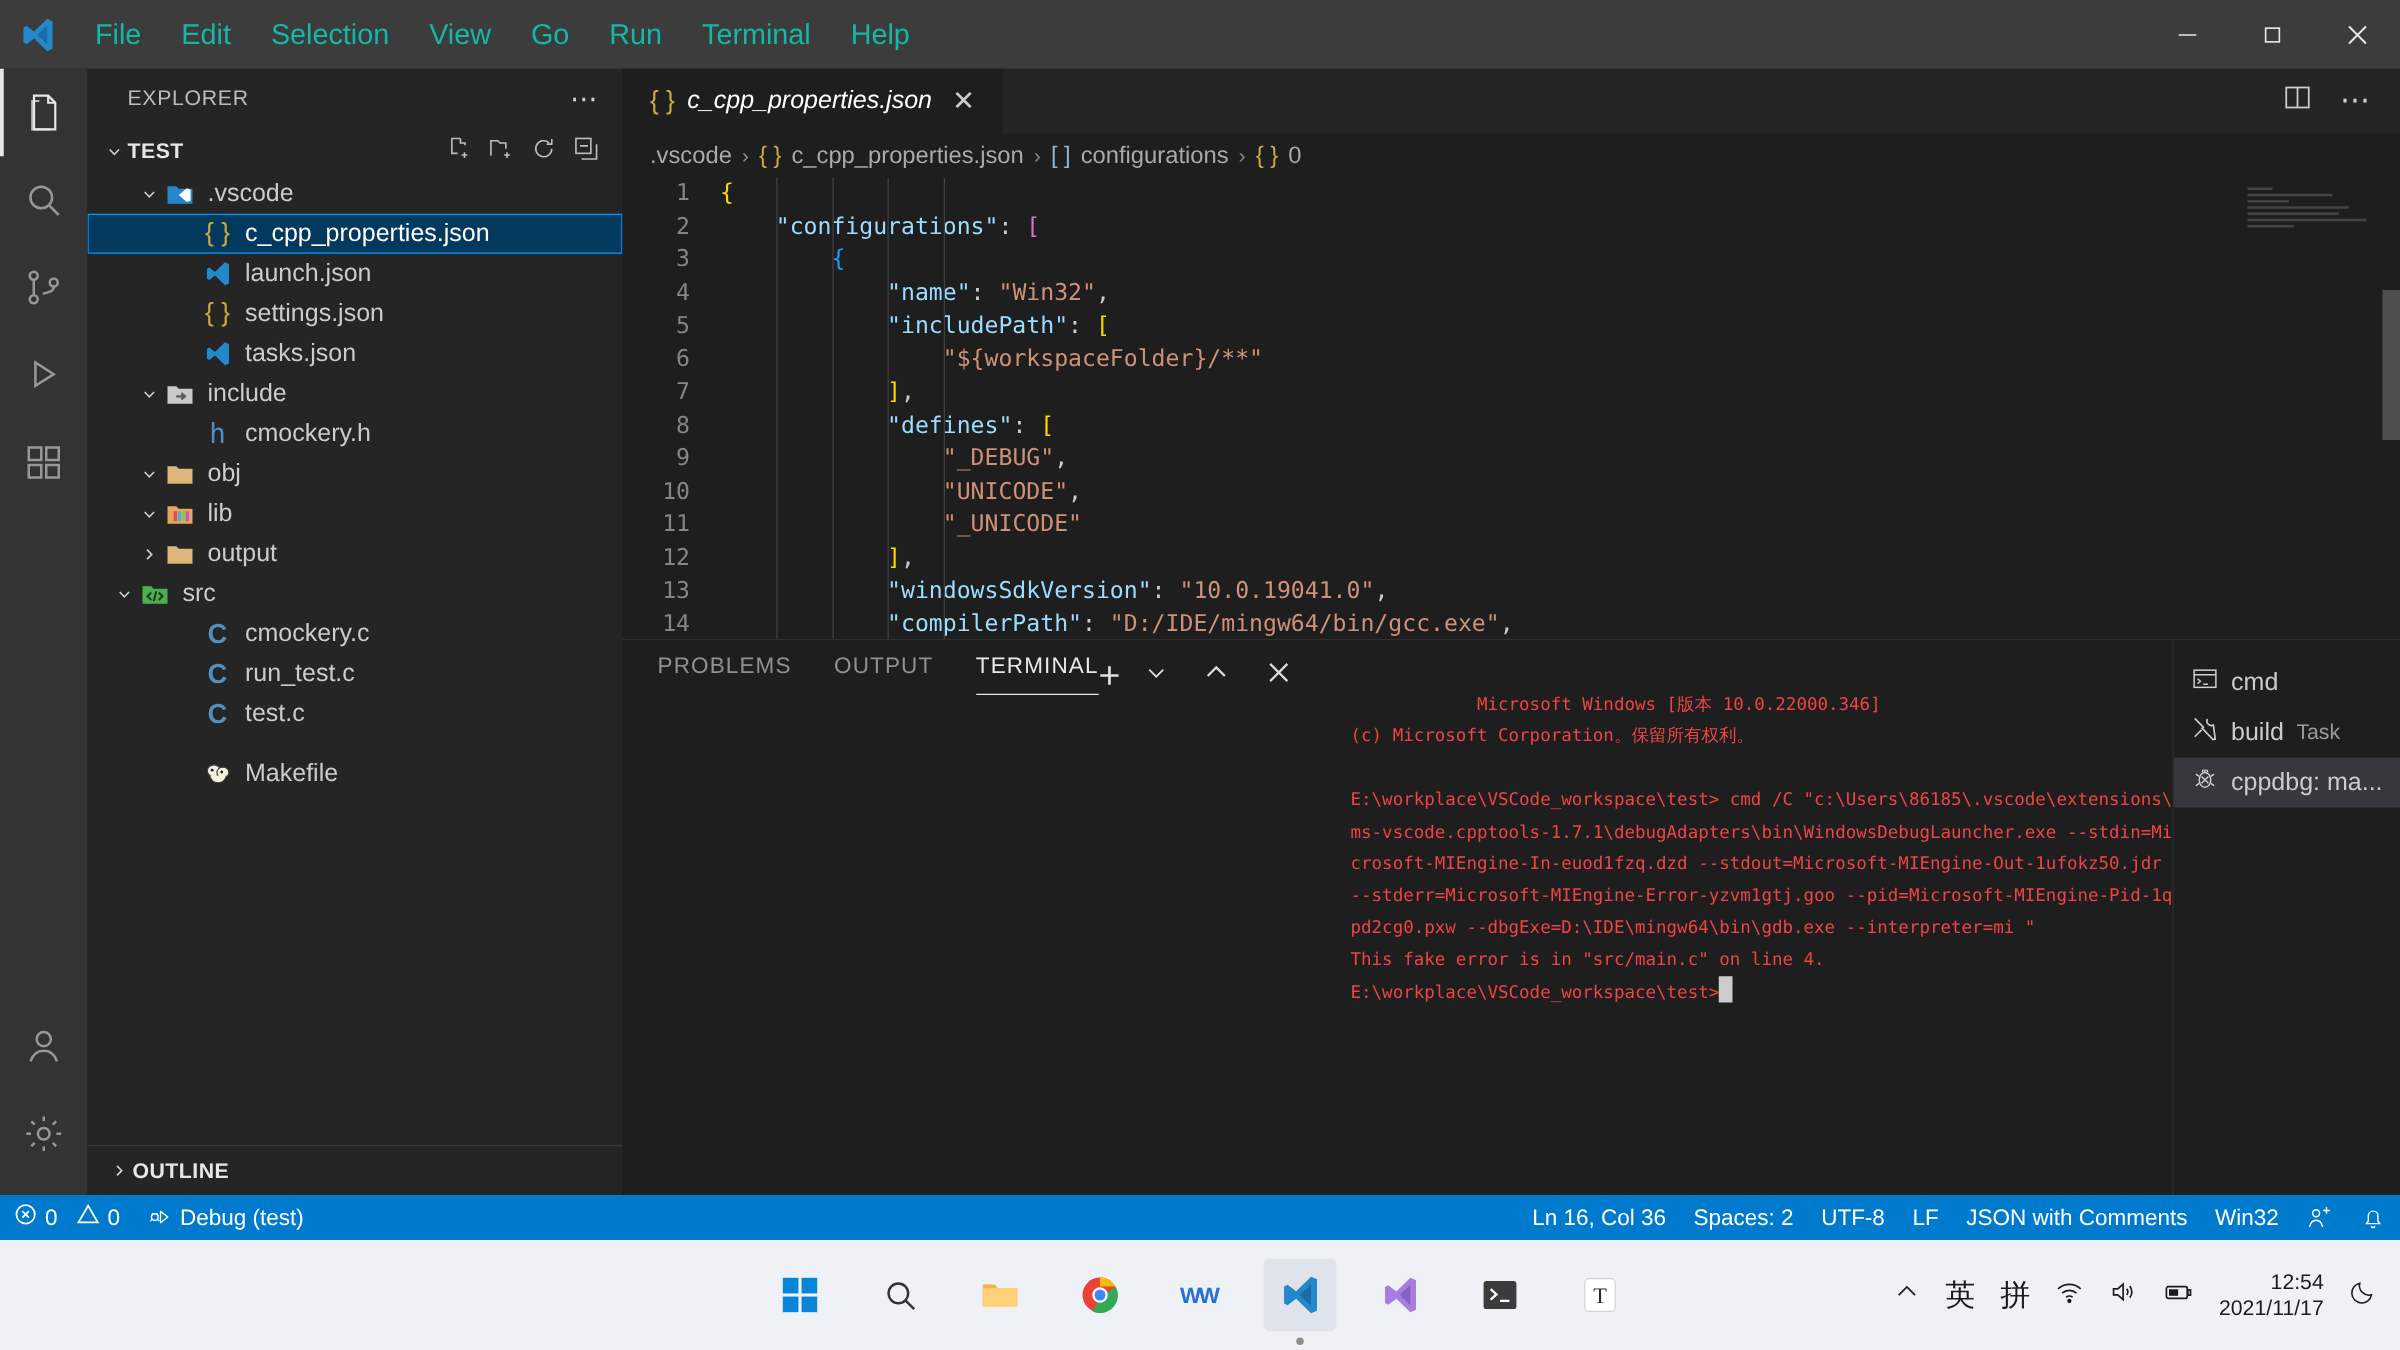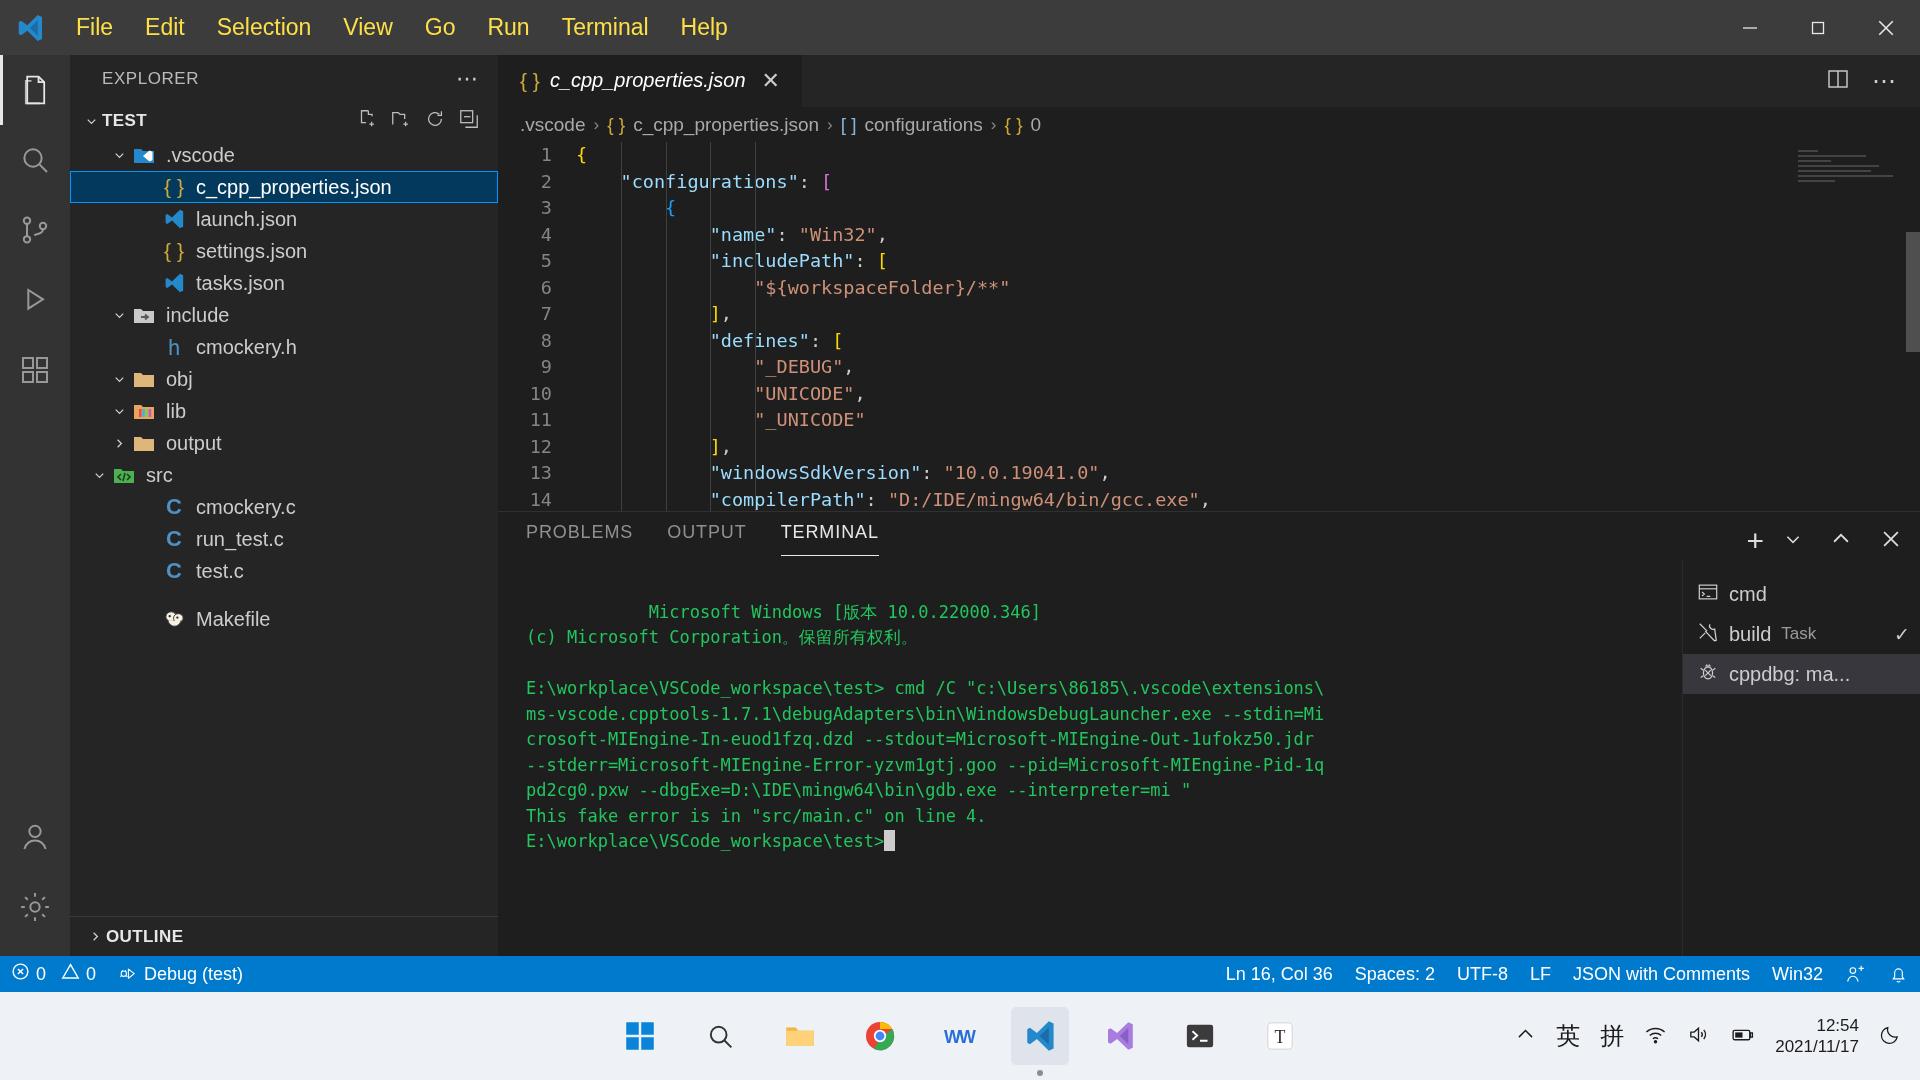--- a/index.html
+++ b/index.html
@@ -12,21 +12,21 @@
   .app { position: relative; width: 1920px; height: 1080px; display: flex; flex-direction: column; }
 
   
   .titlebar {
     height: 55px; background: #3c3c3c; display: flex; align-items: center;
     flex: 0 0 55px; position: relative; color: #cccccc;
   }
   .vs-logo { width: 60px; display: flex; align-items: center; justify-content: center; }
   .menu { display: flex; align-items: center; gap: 0px; }
   .menu-item {
-    font-size: 23px; color: #fde047; padding: 6px 16px; cursor: default; white-space: nowrap;
+    font-size: 23px; color: #14b8a6; padding: 6px 16px; cursor: default; white-space: nowrap;
   }
   .title-center {
     position: absolute; left: 0; right: 0; text-align: center;
     font-size: 21px; color: #cccccc; pointer-events: none;
   }
   .win-controls { margin-left: auto; display: flex; height: 55px; z-index: 4; }
   .win-btn { width: 68px; display: flex; align-items: center; justify-content: center; }
 
   
   .body-row { display: flex; flex: 1 1 auto; min-height: 0; }
@@ -111,36 +111,36 @@
   .minimap {
     position: absolute; right: 12px; top: 8px; width: 110px; height: 60px; opacity: .5;
   }
   .mm-line { height: 2px; background: #6b6b6b; margin-bottom: 3px; }
   .v-scroll {
     position:absolute; right:0; top:0; width: 14px; height: 100%;
   }
   .v-thumb { position:absolute; right:0; top:90px; width:14px; height:120px; background:#4f4f4f; }
 
   
-  .panel { height: 445px; flex: 0 0 445px; background: #1e1e1e; display: flex; flex-direction: column; border-top: 1px solid #303030; }
+  .panel { height: 445px; flex: 0 0 445px; background: #1e1e1e; display: flex; flex-direction: row; border-top: 1px solid #303030; }
   .panel-head { height: 48px; display: flex; align-items: flex-end; padding: 0 18px 0 28px; }
   .panel-tabs { display: flex; gap: 34px; align-items: flex-end; height: 100%; }
   .p-tab {
     font-size: 18px; color: #909090; letter-spacing: .9px; padding-bottom: 8px;
     position: relative; display:flex; align-items:center; height:100%;
   }
   .p-tab.active { color: #e7e7e7; }
   .p-tab.active::after {
     content:""; position:absolute; left:0; right:0; bottom:4px; height:1.5px; background:#e7e7e7;
   }
   .panel-actions { margin-left: auto; display: flex; align-items: center; gap: 20px; padding-bottom: 6px; }
   .panel-body { flex: 1 1 auto; display: flex; min-height: 0; }
   .term-out {
-    flex: 1 1 auto; padding: 14px 0 0 28px; color: #22c55e;
-    font-family: "DejaVu Sans Mono", monospace; font-size: 17px; line-height: 25.5px;
+    flex: 1 1 auto; padding: 14px 0 0 28px; color: #ef4444;
+    font-family: "DejaVu Sans Mono", monospace; font-size: 14px; line-height: 25.5px;
     white-space: pre; overflow: hidden; min-width: 0;
   }
   .term-side {
     width: 238px; flex: 0 0 238px; border-left: 1px solid #2b2b2b; padding-top: 14px;
   }
   .term-tab {
     height: 40px; display:flex; align-items:center; gap: 10px; padding: 0 10px 0 14px;
     color: #cccccc; font-size: 20px; white-space: nowrap;
   }
   .term-tab.active { background: #37373d; }

